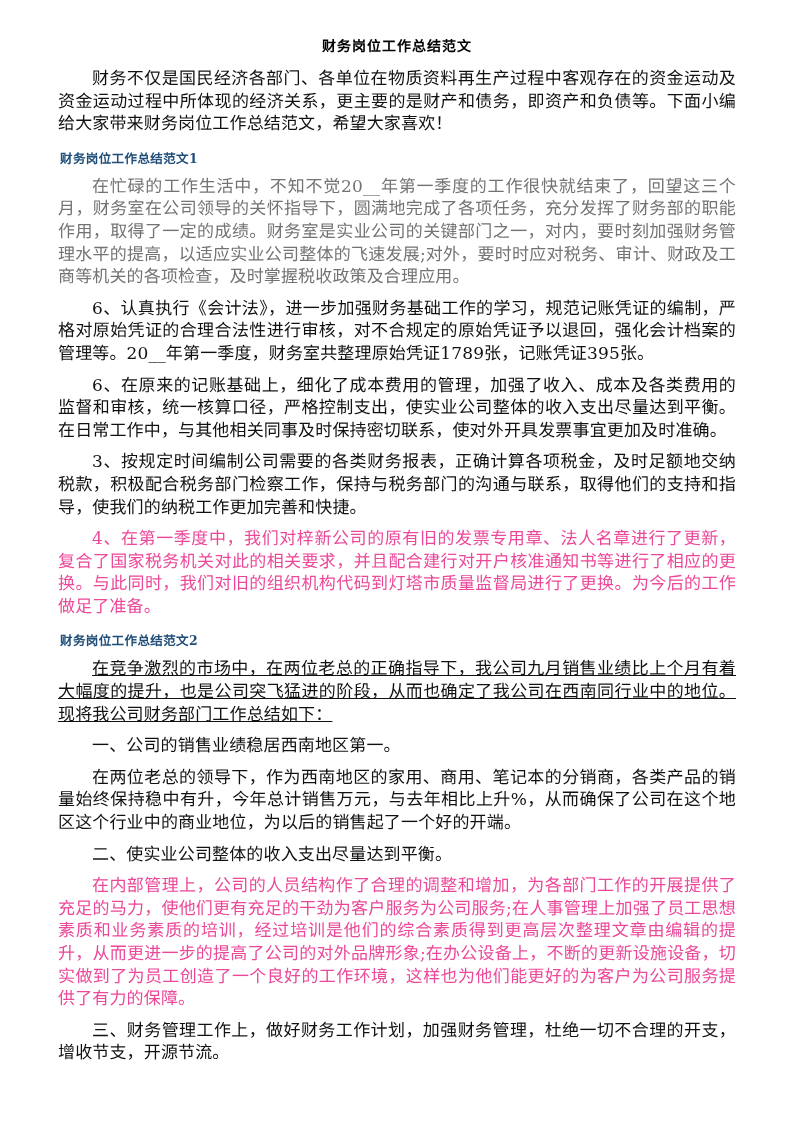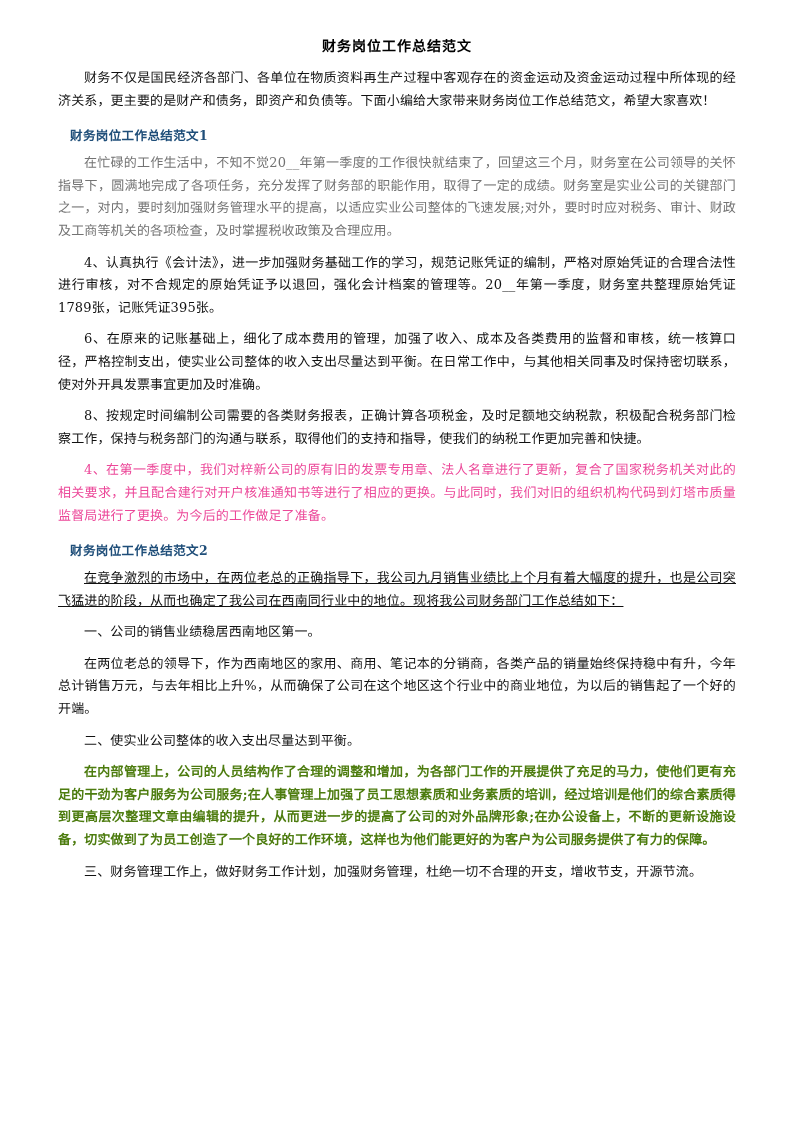--- a/index.html
+++ b/index.html
@@ -29,62 +29,62 @@
     font-family: "DejaVu Sans", "Liberation Sans", sans-serif;
     font-size: 14px;
     font-weight: 700;
     letter-spacing: 1px;
     color: #000000;
     line-height: 1.5;
     padding-top: 14px;
     padding-bottom: 10px;
   }
   .section-heading {
-    margin: 12px;
+    margin: 2px;
     padding: 0;
     font-family: "DejaVu Serif", "Liberation Serif", serif;
     font-size: 12.5px;
     font-weight: 700;
     color: #1f4e79;
     line-height: 1.6;
     letter-spacing: 0.4px;
     margin-top: 14px;
     margin-bottom: 6px;
   }
   .para {
     margin: 0 0 9px 0;
     padding: 0;
-    font-size: 13px;
+    font-size: 17px;
     line-height: 22.6px;
     text-align: justify;
     text-justify: inter-ideograph;
     text-indent: 2em;
     letter-spacing: 0.15px;
     color: #111111;
   }
 </style>
 </head>
 <body>
 
 <div class="page">
 
   <h1 class="doc-title">财务岗位工作总结范文</h1>
 
   <p class="para" style="color: rgb(17, 17, 17);">财务不仅是国民经济各部门、各单位在物质资料再生产过程中客观存在的资金运动及资金运动过程中所体现的经济关系，更主要的是财产和债务，即资产和负债等。下面小编给大家带来财务岗位工作总结范文，希望大家喜欢！</p>
 
   <h2 class="section-heading" style="color: rgb(31, 78, 121);">财务岗位工作总结范文1</h2>
 
   <p class="para" style="color: #737373;">在忙碌的工作生活中，不知不觉20__年第一季度的工作很快就结束了，回望这三个月，财务室在公司领导的关怀指导下，圆满地完成了各项任务，充分发挥了财务部的职能作用，取得了一定的成绩。财务室是实业公司的关键部门之一，对内，要时刻加强财务管理水平的提高，以适应实业公司整体的飞速发展;对外，要时时应对税务、审计、财政及工商等机关的各项检查，及时掌握税收政策及合理应用。</p>
-  <p class="para" style="color: rgb(17, 17, 17);">4、认真执行《会计法》，进一步加强财务基础工作的学习，规范记账凭证的编制，严格对原始凭证的合理合法性进行审核，对不合规定的原始凭证予以退回，强化会计档案的管理等。20__年第一季度，财务室共整理原始凭证1789张，记账凭证395张。</p>
+  <p class="para" style="color: rgb(17, 17, 17);">6、认真执行《会计法》，进一步加强财务基础工作的学习，规范记账凭证的编制，严格对原始凭证的合理合法性进行审核，对不合规定的原始凭证予以退回，强化会计档案的管理等。20__年第一季度，财务室共整理原始凭证1789张，记账凭证395张。</p>
   <p class="para" style="color: rgb(17, 17, 17);">6、在原来的记账基础上，细化了成本费用的管理，加强了收入、成本及各类费用的监督和审核，统一核算口径，严格控制支出，使实业公司整体的收入支出尽量达到平衡。在日常工作中，与其他相关同事及时保持密切联系，使对外开具发票事宜更加及时准确。</p>
-  <p class="para" style="color: rgb(17, 17, 17);">8、按规定时间编制公司需要的各类财务报表，正确计算各项税金，及时足额地交纳税款，积极配合税务部门检察工作，保持与税务部门的沟通与联系，取得他们的支持和指导，使我们的纳税工作更加完善和快捷。</p>
+  <p class="para" style="color: rgb(17, 17, 17);">3、按规定时间编制公司需要的各类财务报表，正确计算各项税金，及时足额地交纳税款，积极配合税务部门检察工作，保持与税务部门的沟通与联系，取得他们的支持和指导，使我们的纳税工作更加完善和快捷。</p>
   <p class="para" style="color: #ec4899;">4、在第一季度中，我们对梓新公司的原有旧的发票专用章、法人名章进行了更新，复合了国家税务机关对此的相关要求，并且配合建行对开户核准通知书等进行了相应的更换。与此同时，我们对旧的组织机构代码到灯塔市质量监督局进行了更换。为今后的工作做足了准备。</p>
 
   <h2 class="section-heading" style="color: rgb(31, 78, 121);">财务岗位工作总结范文2</h2>
 
   <p class="para" style="color: rgb(17, 17, 17); text-decoration: underline;">在竞争激烈的市场中，在两位老总的正确指导下，我公司九月销售业绩比上个月有着大幅度的提升，也是公司突飞猛进的阶段，从而也确定了我公司在西南同行业中的地位。现将我公司财务部门工作总结如下：</p>
   <p class="para" style="color: rgb(17, 17, 17);">一、公司的销售业绩稳居西南地区第一。</p>
   <p class="para" style="color: rgb(17, 17, 17);">在两位老总的领导下，作为西南地区的家用、商用、笔记本的分销商，各类产品的销量始终保持稳中有升，今年总计销售万元，与去年相比上升%，从而确保了公司在这个地区这个行业中的商业地位，为以后的销售起了一个好的开端。</p>
   <p class="para" style="color: rgb(17, 17, 17);">二、使实业公司整体的收入支出尽量达到平衡。</p>
-  <p class="para" style="color: #4d7c0f; font-weight: bold;">在内部管理上，公司的人员结构作了合理的调整和增加，为各部门工作的开展提供了充足的马力，使他们更有充足的干劲为客户服务为公司服务;在人事管理上加强了员工思想素质和业务素质的培训，经过培训是他们的综合素质得到更高层次整理文章由编辑的提升，从而更进一步的提高了公司的对外品牌形象;在办公设备上，不断的更新设施设备，切实做到了为员工创造了一个良好的工作环境，这样也为他们能更好的为客户为公司服务提供了有力的保障。</p>
+  <p class="para" style="color: #ec4899;">在内部管理上，公司的人员结构作了合理的调整和增加，为各部门工作的开展提供了充足的马力，使他们更有充足的干劲为客户服务为公司服务;在人事管理上加强了员工思想素质和业务素质的培训，经过培训是他们的综合素质得到更高层次整理文章由编辑的提升，从而更进一步的提高了公司的对外品牌形象;在办公设备上，不断的更新设施设备，切实做到了为员工创造了一个良好的工作环境，这样也为他们能更好的为客户为公司服务提供了有力的保障。</p>
   <p class="para" style="color: rgb(17, 17, 17);">三、财务管理工作上，做好财务工作计划，加强财务管理，杜绝一切不合理的开支，增收节支，开源节流。</p>
 
 </div>
 
 </body></html>

